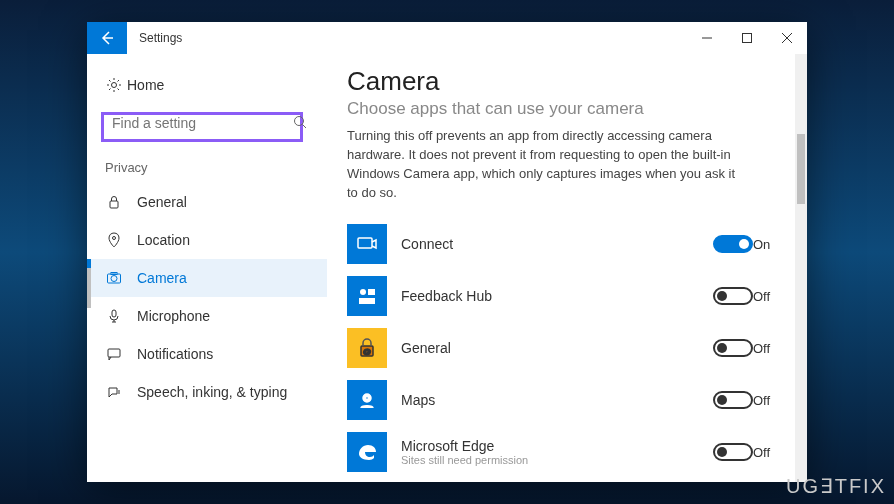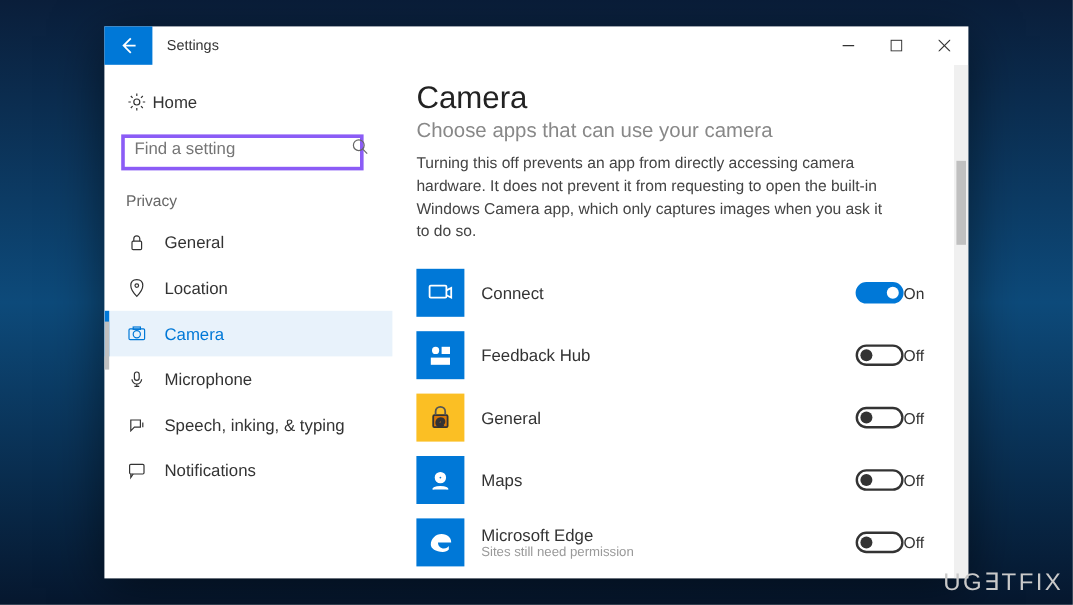--- a/index.html
+++ b/index.html
@@ -187,34 +187,34 @@
               <svg width="16" height="16" viewBox="0 0 16 16" fill="none" stroke="currentColor" stroke-width="1">
                 <rect x="6" y="2" width="4" height="7" rx="2"></rect>
                 <path d="M4 8a4 4 0 008 0M8 12v2M6 14h4"></path>
               </svg>
             </span>
             <span>Microphone</span>
           </li>
           <li class="nav-item">
             <span class="nav-icon">
               <svg width="16" height="16" viewBox="0 0 16 16" fill="none" stroke="currentColor" stroke-width="1">
+                <rect x="2" y="3" width="12" height="8" rx="1"></rect>
+                <path d="M5 11l-2 3v-3"></path>
+              </svg>
+            </span>
+            <span>Notifications</span>
+          </li>
+          <li class="nav-item">
+            <span class="nav-icon">
+              <svg width="16" height="16" viewBox="0 0 16 16" fill="none" stroke="currentColor" stroke-width="1">
                 <path d="M3 4h8v6H6l-3 3V4z"></path>
                 <path d="M13 6v4"></path>
               </svg>
             </span>
             <span>Speech, inking, &amp; typing</span>
-          </li>
-          <li class="nav-item">
-            <span class="nav-icon">
-              <svg width="16" height="16" viewBox="0 0 16 16" fill="none" stroke="currentColor" stroke-width="1">
-                <rect x="2" y="3" width="12" height="8" rx="1"></rect>
-                <path d="M5 11l-2 3v-3"></path>
-              </svg>
-            </span>
-            <span>Notifications</span>
           </li>
         </ul>
     </div>
 
     <div class="main">
       <h1>Camera</h1>
       <div class="sub-heading">Choose apps that can use your camera</div>
       <p class="desc">Turning this off prevents an app from directly accessing camera hardware. It does not prevent it from requesting to open the built-in Windows Camera app, which only captures images when you ask it to do so.</p>
       <ul class="app-list" id="app-list">
           <li class="app-row">

